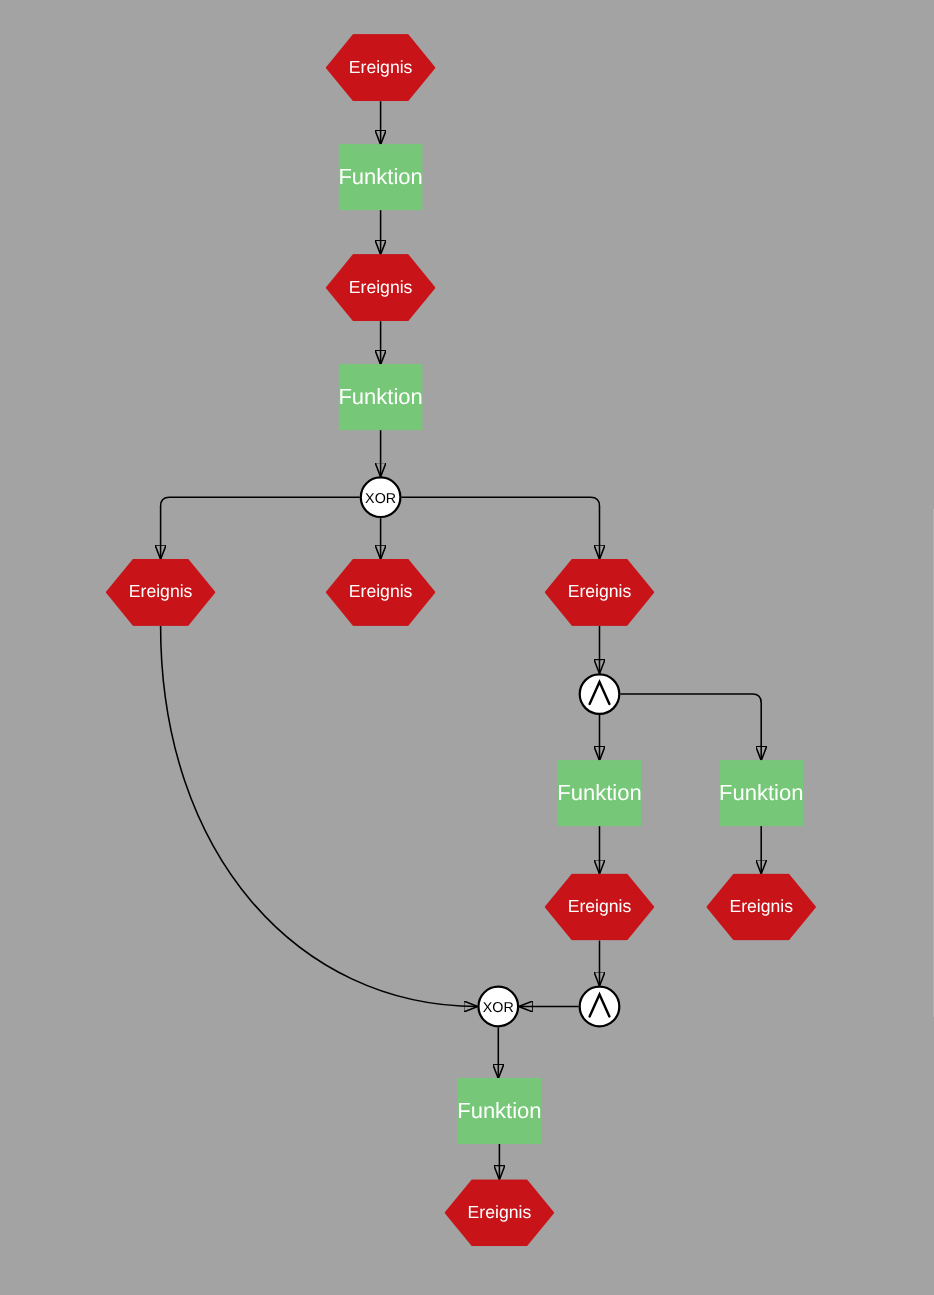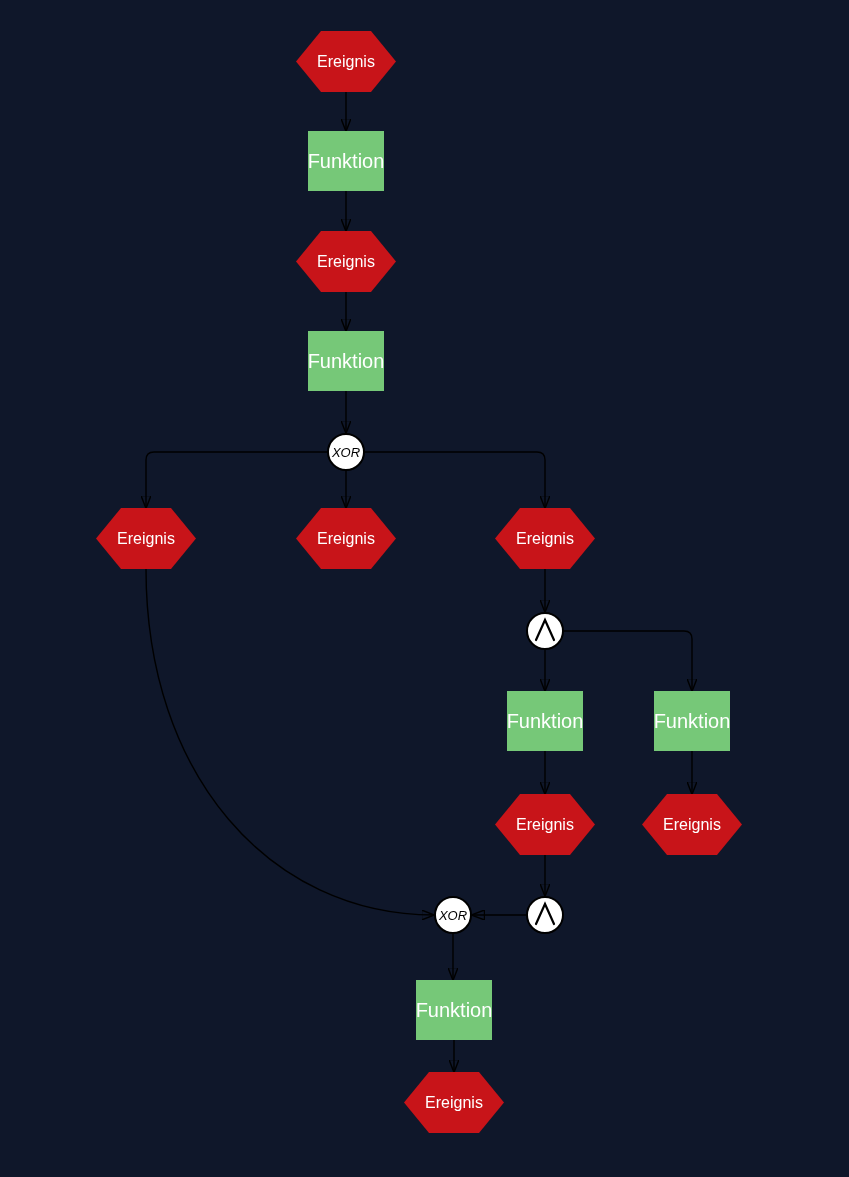--- a/index.html
+++ b/index.html
@@ -1,20 +1,20 @@
 <!DOCTYPE html>
 <html><head>
 <meta charset="utf-8">
 <style>
   html, body { margin: 0; padding: 0; background: #ffffff; }
   .canvas {
     position: relative;
     width: 849px;
     height: 1177px;
-    background: #0f172a;
+    background: #a3a3a3;
     font-family: "Liberation Sans", sans-serif;
     overflow: hidden;
   }
   .edges-layer {
     position: absolute;
     left: 0; top: 0;
     width: 849px; height: 1177px;
   }
   .edges-layer path, .edges-layer line {
     stroke: #000000;
@@ -44,21 +44,20 @@
     font-size: 20px;
   }
   .connector {
     width: 38px;
     height: 38px;
     border: 2px solid #000000;
     border-radius: 50%;
     background: #ffffff;
     color: #000000;
     font-size: 13px;
-    font-style: italic;
   }
   .node .label {
     display: block;
     text-align: center;
     line-height: 1;
     pointer-events: none;
   }
   .and-glyph { display: block; }
 </style>
 </head>

